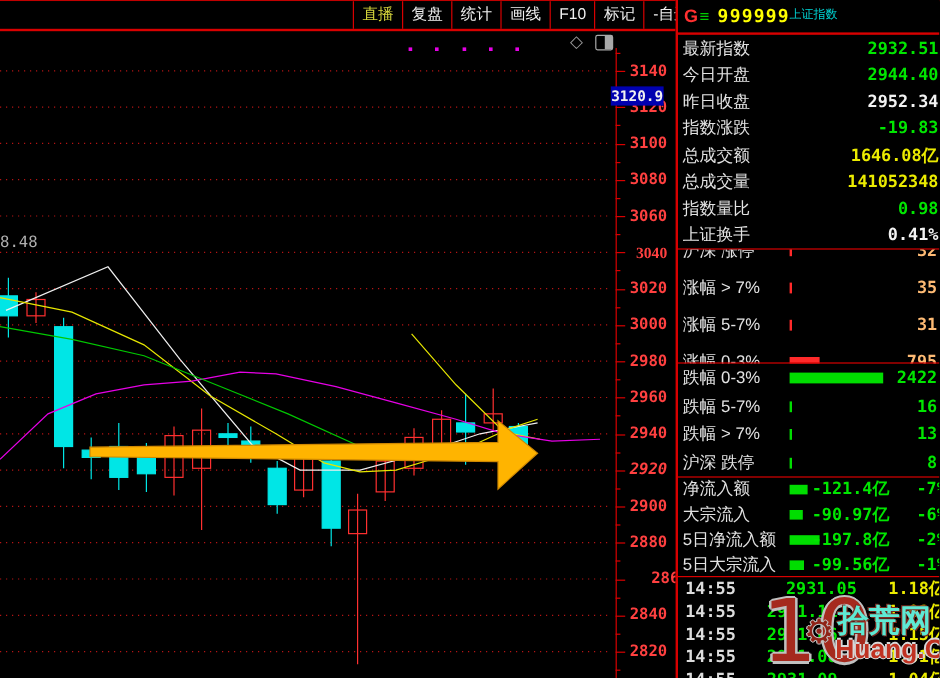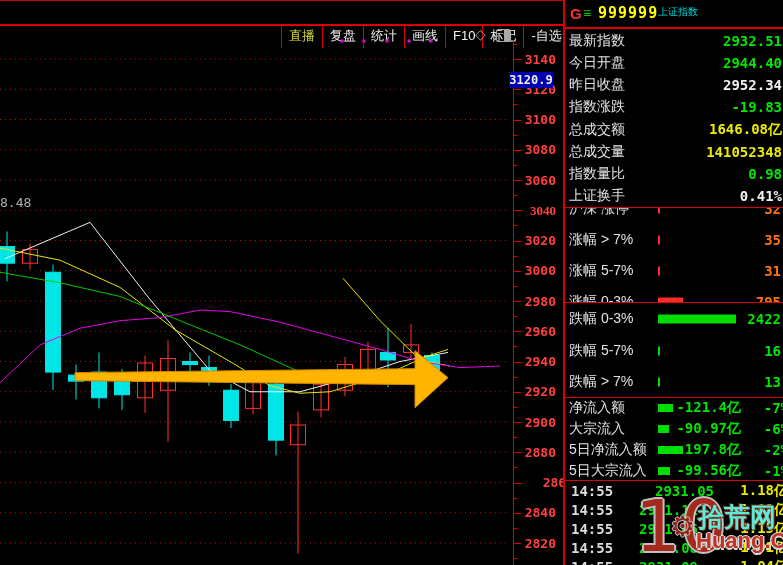--- a/index.html
+++ b/index.html
@@ -2,21 +2,21 @@
 <html><head>
 <meta charset="utf-8">
 <style>
   html,body{margin:0;padding:0;background:#000;}
   #page{position:relative;width:783px;height:565px;background:#000;overflow:hidden;
         font-family:"Liberation Sans",sans-serif;}
   .mono{font-family:"DejaVu Sans Mono",monospace;}
   #topline{position:absolute;left:0;top:0;width:783px;height:1px;background:#c00000;}
   
   #toolbar{position:absolute;left:0;top:1px;width:563px;height:23px;border-bottom:2px solid #d80000;background:#000;}
-  #toolbar-buttons{position:absolute;left:281px;top:0;height:23px;display:flex;margin-top:24px;}
+  #toolbar-buttons{position:absolute;left:294px;top:0;height:23px;display:flex;}
   .tbtn{border-left:1px solid #d80000;padding:0 7px;font-size:13px;line-height:22px;color:#f0f0f0;cursor:default;white-space:nowrap;}
   .tbtn:last-child{border-right:1px solid #d80000;}
   .tbtn.active{color:#d6d63c;}
   
   #diamond-icon{position:absolute;left:475px;top:27px;color:#9a9a9a;font-size:14px;line-height:14px;}
   #split-icon{position:absolute;left:496px;top:29px;width:13px;height:11px;border:1px solid #a8a8a8;border-radius:2px;}
   #split-icon .half{position:absolute;right:0;top:0;width:6px;height:11px;background:#a8a8a8;}
   
   #chart-svg{position:absolute;left:0;top:25px;}
   #left-label{position:absolute;left:0;top:195px;color:#b0b0b0;font-size:13px;}
@@ -37,21 +37,21 @@
   #hdr-code{position:absolute;left:33px;top:4px;color:#ffff00;font-size:15px;font-weight:bold;letter-spacing:1px;}
   #hdr-name{position:absolute;left:93px;top:5px;color:#00d2d2;font-size:10px;}
   .section{position:absolute;left:0;width:218px;display:flex;flex-direction:column;overflow:hidden;}
   .section.bordered{border-top:1px solid #d80000;}
   .prow{position:relative;flex:1;}
   .plabel{position:absolute;left:4px;top:50%;transform:translateY(-50%);font-size:14px;color:#e2e2e2;white-space:nowrap;}
   .pvalue{position:absolute;top:50%;transform:translateY(-50%);font-family:"DejaVu Sans Mono",monospace;
           font-weight:bold;font-size:14px;white-space:nowrap;}
   .bar{position:absolute;left:93px;top:50%;transform:translateY(-50%);height:9px;}
   .flowbar{position:absolute;left:93px;top:50%;transform:translateY(-50%);height:8px;background:#00dd00;}
-  .v-green{color:#00e600}.v-yellow{color:#ebeb00}.v-white{color:#f2f2f2}.v-red{color:#f97316}.v-gray{color:#dcdcdc}
+  .v-green{color:#00e600}.v-yellow{color:#ebeb00}.v-white{color:#f2f2f2}.v-red{color:#fdba74}.v-gray{color:#dcdcdc}
   
   #watermark{position:absolute;left:635px;top:497px;width:150px;height:66px;z-index:20;pointer-events:none;}
   #wm-big{position:absolute;left:0;top:0;font-size:72px;line-height:58px;font-weight:normal;color:#a52a1e;
           font-family:"DejaVu Sans",sans-serif;
           text-shadow:2px 0 #c0c0c0,-2px 0 #c0c0c0,0 2px #c0c0c0,0 -2px #c0c0c0,1px 1px #c0c0c0,-1px -1px #c0c0c0,1px -1px #c0c0c0,-1px 1px #c0c0c0;}
   #wm-gear{position:absolute;left:35px;top:13px;font-size:28px;color:#8f2318;
            text-shadow:1px 0 #c0c0c0,-1px 0 #c0c0c0,0 1px #c0c0c0,0 -1px #c0c0c0;}
   #wm-cn{position:absolute;left:63px;top:3px;font-size:26px;font-weight:bold;color:#5eead4;
          text-shadow:1px 1px #7a2a20,-1px -1px #7a2a20;}
   #wm-en{position:absolute;left:61px;top:31px;font-size:22px;font-weight:bold;color:#c03222;
@@ -182,21 +182,21 @@
       <div class="tick-minor" style="top: 285.85px;"></div>
       <div class="axis-label mono" style="top: 292.5px;">2980</div>
       <div class="tick-major" style="top: 301px;"></div>
       <div class="tick-minor" style="top: 316.1px;"></div>
       <div class="axis-label mono" style="top: 322.75px;">2960</div>
       <div class="tick-major" style="top: 331.25px;"></div>
       <div class="tick-minor" style="top: 346.35px;"></div>
       <div class="axis-label mono" style="top: 353px;">2940</div>
       <div class="tick-major" style="top: 361.5px;"></div>
       <div class="tick-minor" style="top: 376.6px;"></div>
-      <div class="axis-label mono" style="top: 383.25px;">2920</div>
+      <div class="axis-label mono" style="top: 383.25px; font-style: italic;">2920</div>
       <div class="tick-major" style="top: 391.75px;"></div>
       <div class="tick-minor" style="top: 406.85px;"></div>
       <div class="axis-label mono" style="top: 413.5px;">2900</div>
       <div class="tick-major" style="top: 422px;"></div>
       <div class="tick-minor" style="top: 437.1px;"></div>
       <div class="axis-label mono" style="top: 443.75px;">2880</div>
       <div class="tick-major" style="top: 452.25px;"></div>
       <div class="tick-minor" style="top: 467.35px;"></div>
       <div class="axis-label mono" style="top: 474px; margin-left: 18px;">2860</div>
       <div class="tick-major" style="top: 482.5px;"></div>
@@ -282,20 +282,25 @@
         <div class="prow">
           <span class="plabel">跌幅 5-7%</span>
           <span class="bar" style="background: rgb(0, 221, 0); width: 2px;"></span>
           <span class="pvalue v-green" style="right: 2px;">16</span>
         </div>
         <div class="prow">
           <span class="plabel">跌幅 &gt; 7%</span>
           <span class="bar" style="background: rgb(0, 221, 0); width: 2px;"></span>
           <span class="pvalue v-green" style="right: 2px;">13</span>
         </div>
+        <div class="prow">
+          <span class="plabel">沪深 跌停</span>
+          <span class="bar" style="background: rgb(0, 221, 0); width: 2px;"></span>
+          <span class="pvalue v-green" style="right: 2px;">8</span>
+        </div>
       </div>
     <div id="sec-flow" class="section bordered" style="top:397px;height:83px;">
         <div class="prow">
           <span class="plabel">净流入额</span>
           <span class="flowbar" style="width: 15px;"></span>
           <span class="pvalue v-green" style="right: 42px;">-121.4亿</span>
           <span class="pvalue v-green" style="right: -6px;">-7%</span>
         </div>
         <div class="prow">
           <span class="plabel">大宗流入</span>

